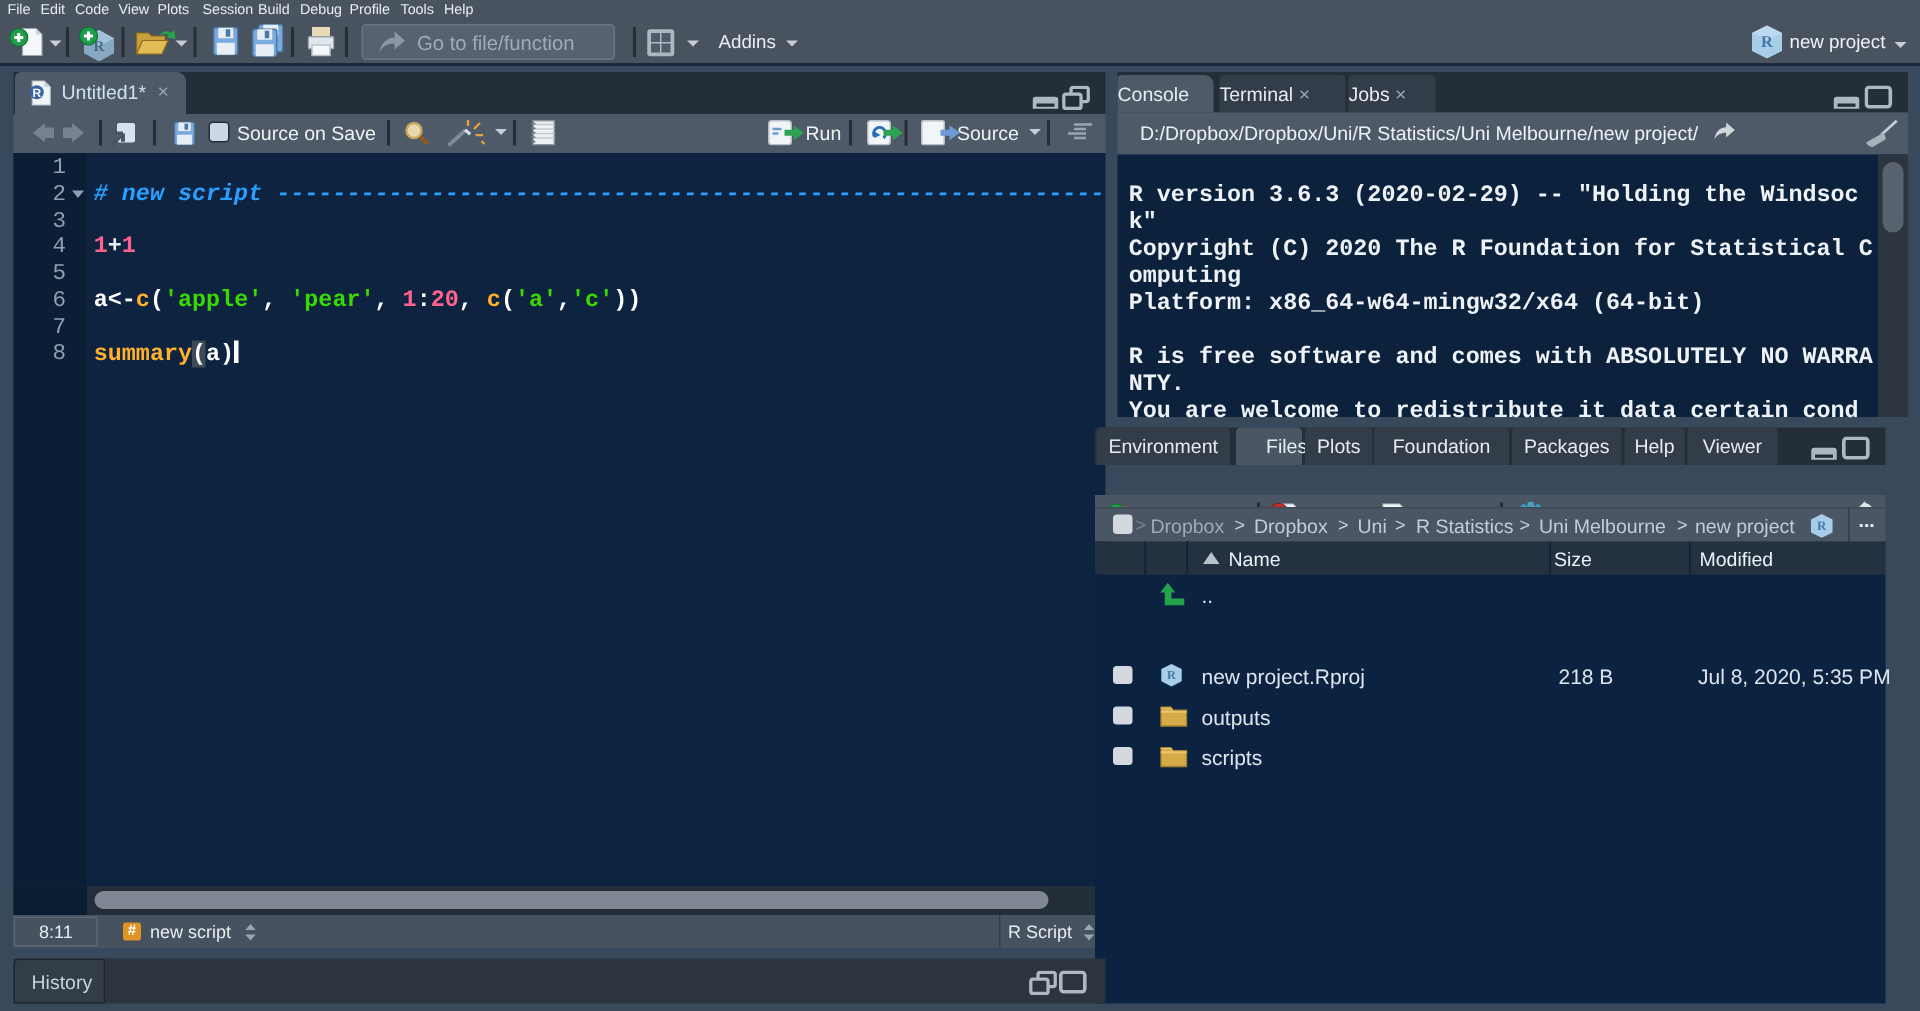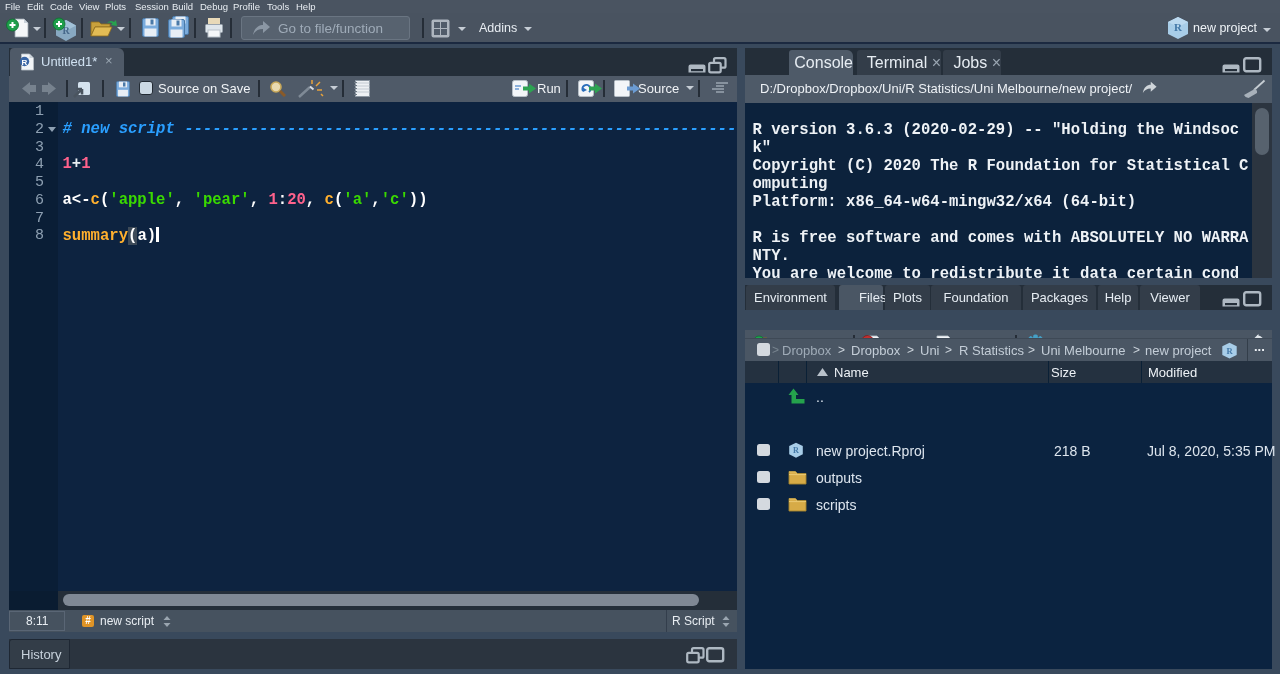--- a/index.html
+++ b/index.html
@@ -11,39 +11,39 @@
   .caret { width:0; height:0; border-left:4px solid transparent; border-right:4px solid transparent; border-top:4px solid #c6cdd5; position:absolute; }
   .tsep { position:absolute; top:5px; height:20px; width:2px; background:#252d37; }
 
   #menubar { left:0; top:0; width:1280px; height:13px; background:#4a5461; color:#e8edf2; font-size:9.5px; }
   #menubar span { position:absolute; top:1px; }
   #toolbar { left:0; top:13px; width:1280px; height:31px; background:#495360; border-bottom:2px solid #1b2940; }
   #gobox { left:241px; top:3px; width:169px; height:24px; background:#57626f; border:1px solid #6a7582; border-radius:3px; color:#9fabb8; font-size:13.5px; }
 
   #srcpane  { left:9px;  top:44px; width:728px; height:588px; }
   #conspane { left:745px; top:48px; width:527px; height:230px; }
-  #filespane{ left:745px; top:285px; width:527px; height:316px; }
+  #filespane{ left:730px; top:285px; width:527px; height:316px; }
   #histpane { left:9px; top:639px; width:728px; height:30px; background:#2b343f; }
 
   #srctabs { left:0; top:4px; width:728px; height:28px; background:#242e39; }
   #srctab  { left:1px; top:0; width:114px; height:28px; background:#4f5a68; border-radius:4px 6px 0 0; color:#cfe0f0; font-size:13px; }
   #srctools{ left:0; top:32px; width:728px; height:26px; background:#4f5a68; color:#f0f3f6; font-size:13px; }
   #editor  { left:0; top:58px; width:728px; height:489px; background:#0d2340; overflow:hidden; }
   #hscroll { left:0; top:547px; width:728px; height:19px; background:#242e39; }
   #srcstatus { left:0; top:566px; width:728px; height:22px; background:#46525f; color:#e8edf2; font-size:12px; }
 
   .codeline { position:absolute; white-space:pre; font-family:"Liberation Mono", monospace; font-size:15.6px; font-weight:bold; line-height:17.7px; }
   .gnum { position:absolute; width:35px; text-align:right; color:#8ea0b2; font-family:"Liberation Mono", monospace; font-size:15px; line-height:17.7px; }
 
   #constabs { left:0; top:0; width:527px; height:27px; background:#242e39; }
   #conspath { left:0; top:27px; width:527px; height:28px; background:#4e5a68; color:#eef2f6; font-size:13px;padding-left:32px; }
   #constext { left:0; top:55px; width:527px; height:175px; background:#0c223c; color:#eef2f6; }
   #constext div { position:absolute; left:7.5px; white-space:pre; font-family:"Liberation Mono", monospace; font-size:15.6px; font-weight:bold; line-height:18px; }
 
-  .ptab { position:absolute; top:2px; height:25px; color:#e6ecf2; font-size:16px; background:#333d49; border-radius:3px 3px 0 0; text-align:right; line-height:25px;margin-left:44px; }
+  .ptab { position:absolute; top:2px; height:25px; color:#e6ecf2; font-size:13px; background:#333d49; border-radius:3px 3px 0 0; text-align:left; line-height:25px; }
   .ptab.active { background:#4e5a68; }
 
   #ftabs { left:0; top:0; width:527px; height:25px; background:#242e39; }
   .ftab { position:absolute; top:0; height:25px; color:#e6ecf2; font-size:13px; background:#333d49; border-radius:3px 3px 0 0; text-align:center; line-height:25px; }
   .ftab.active { background:#4a5664;padding-left:20px; }
   #ftools { left:0; top:25px; width:527px; height:28px; background:#4a5664; color:#f0f3f6; font-size:13px;margin-top:20px; }
   #fcrumb { left:0; top:53px; width:527px; height:23px; background:#4a5664; border-top:1px solid #3e4956; color:#c3cdd7; font-size:13px; }
   #fhead { left:0; top:76px; width:527px; height:22px; background:#243140; color:#eef2f6; font-size:13px; }
   #frows { left:0; top:98px; width:527px; height:286px; background:#0b2340; }
   .frow { position:absolute; left:0; width:527px; height:27px; color:#dde5ee; font-size:14px; white-space:nowrap; }

